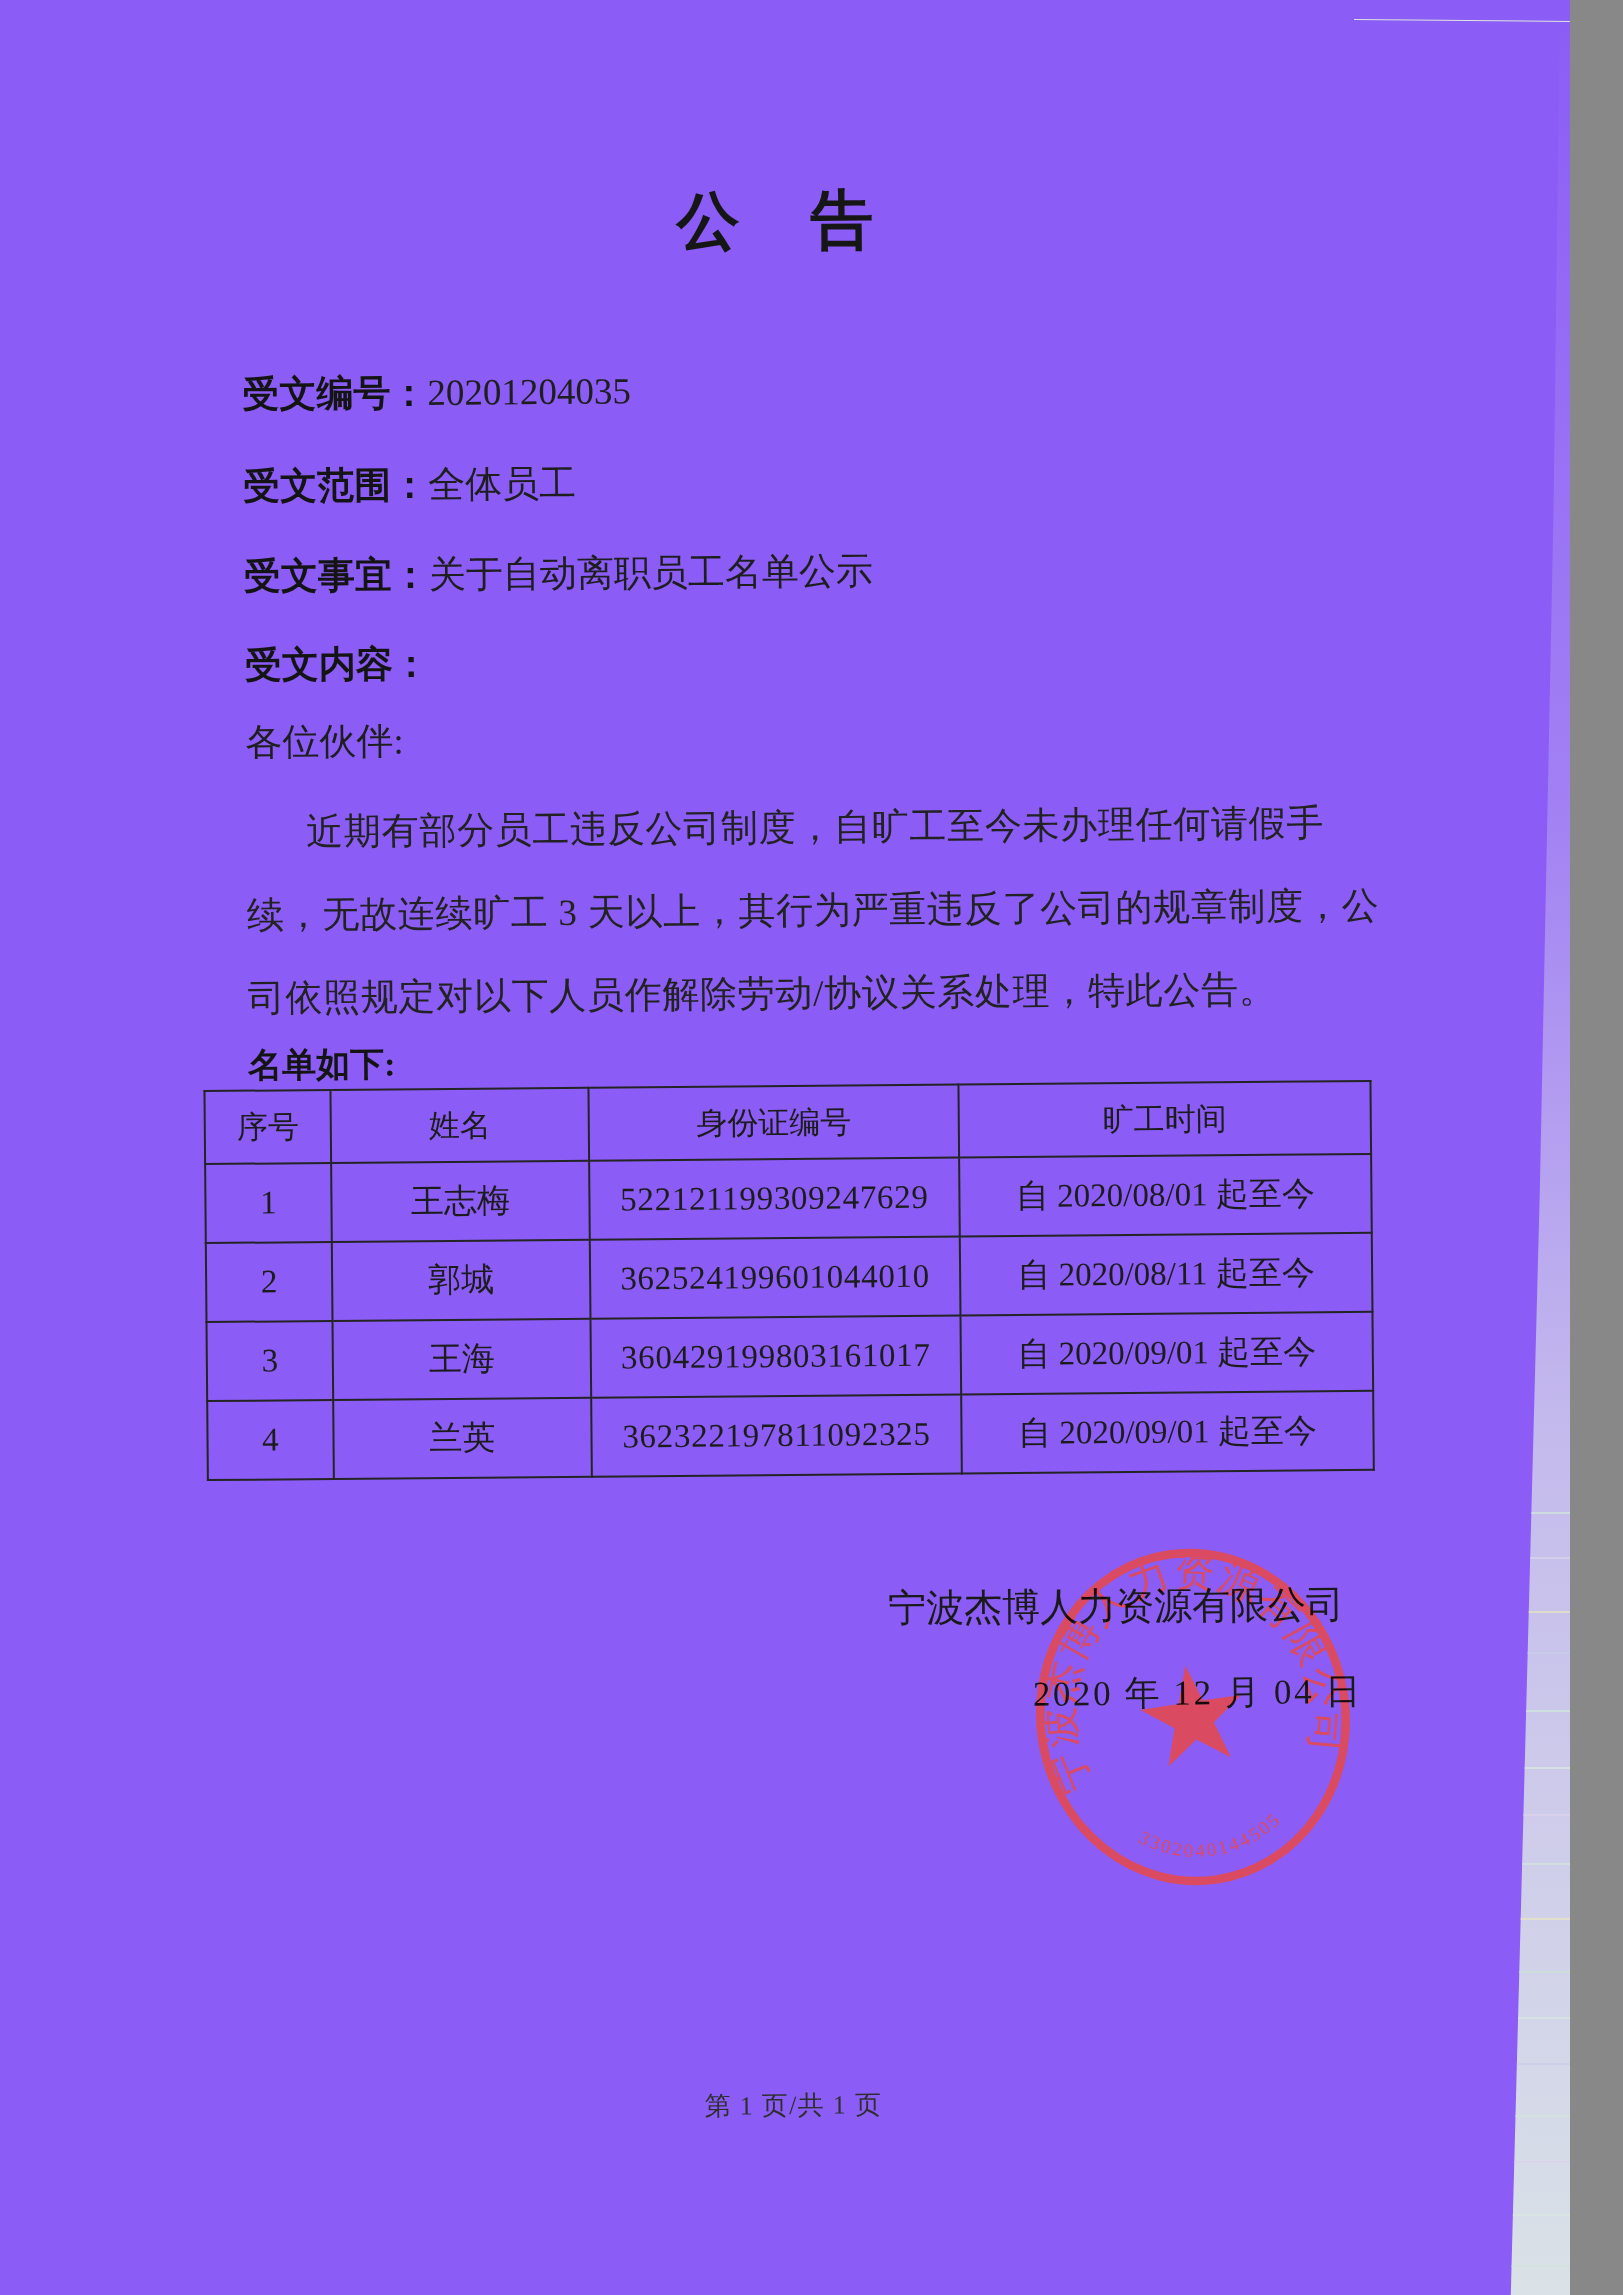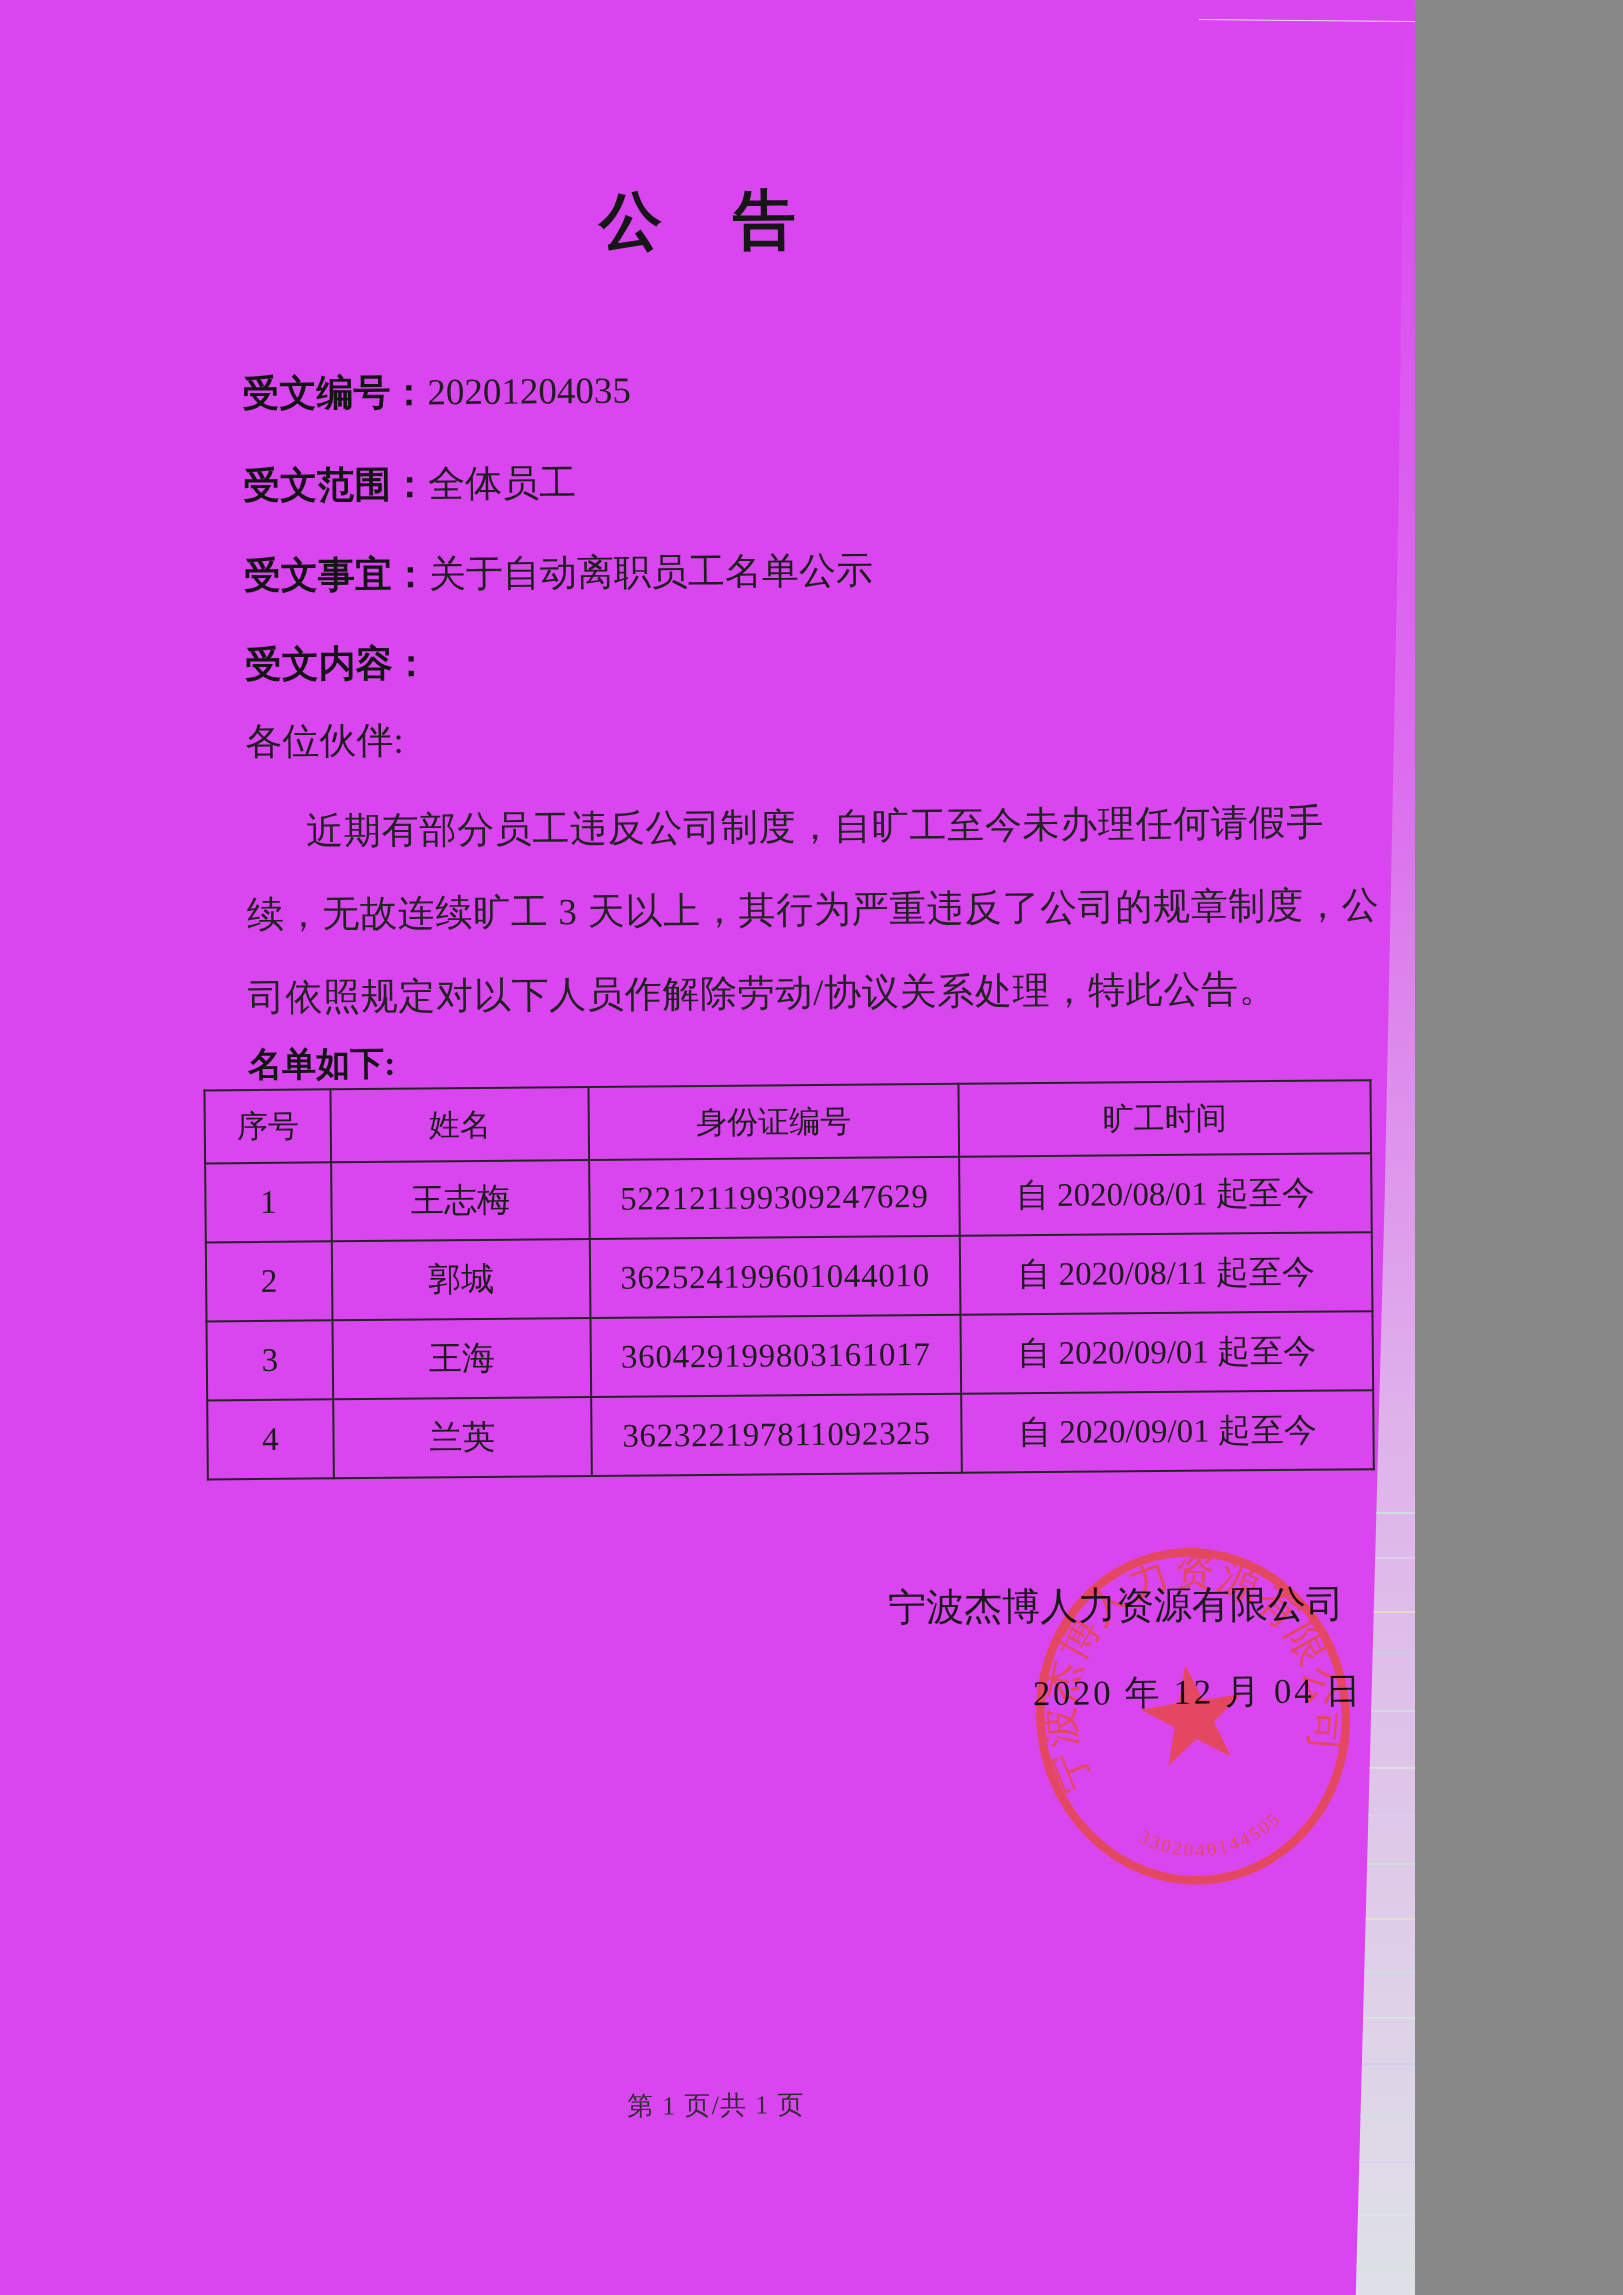--- a/index.html
+++ b/index.html
@@ -1,19 +1,19 @@
 <!DOCTYPE html>
 <html style="font-size:10.5px"><head>
 <meta charset="utf-8">
 <style>
   html,body{margin:0;padding:0;background:#888;}
   .page{
     position:relative;
-    width:1415px;height:2295px;
-    background:#d946ef;
+    width:1570px;height:2295px;
+    background:#8b5cf6;
     overflow:hidden;
     font-family:"Liberation Serif","DejaVu Serif",serif;
     color:#1e1e1e;
   }
   .content{
     position:absolute;inset:0;
     transform:rotate(-0.5deg);
     transform-origin:50% 50%;
   }
   .doc-title{

